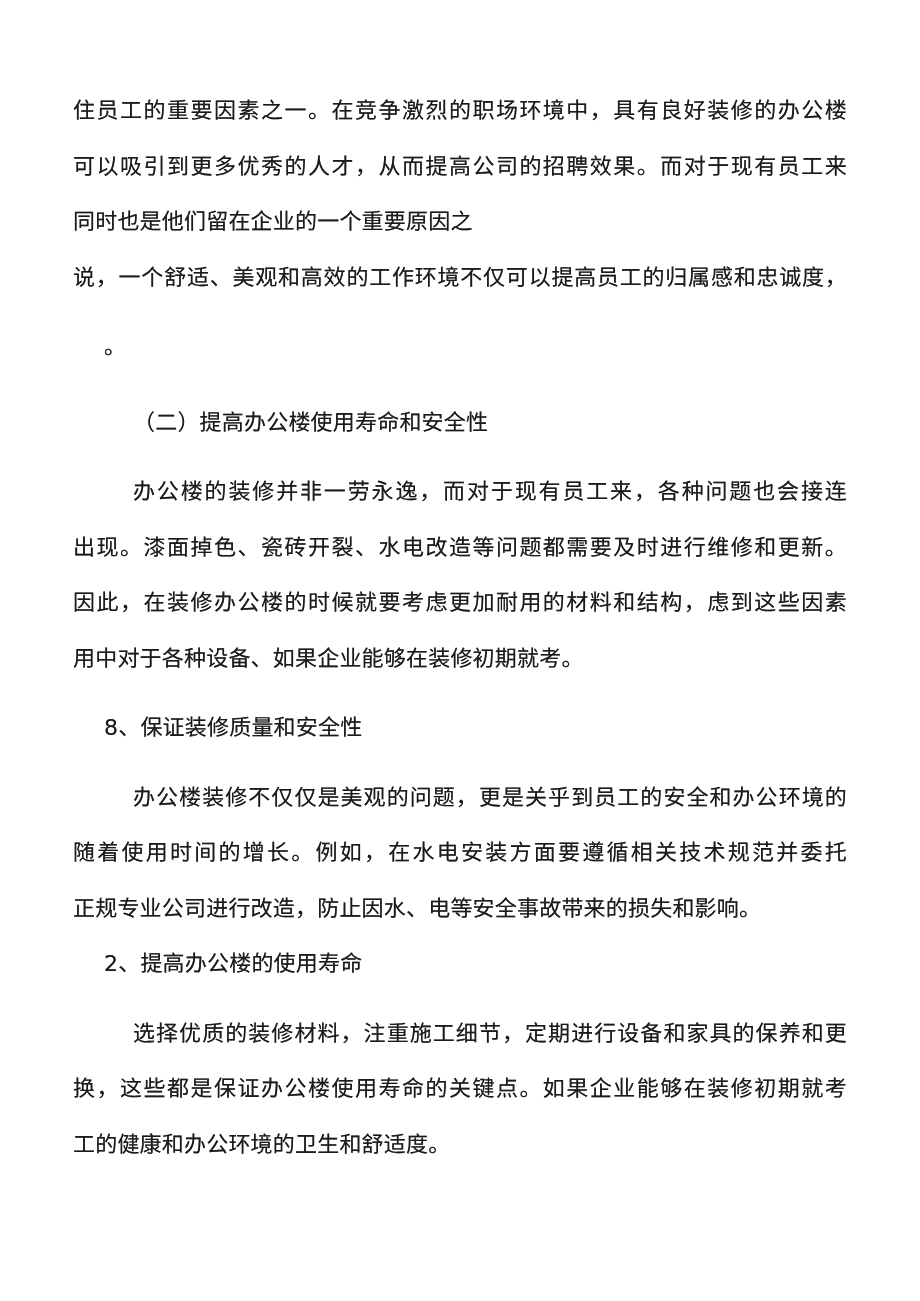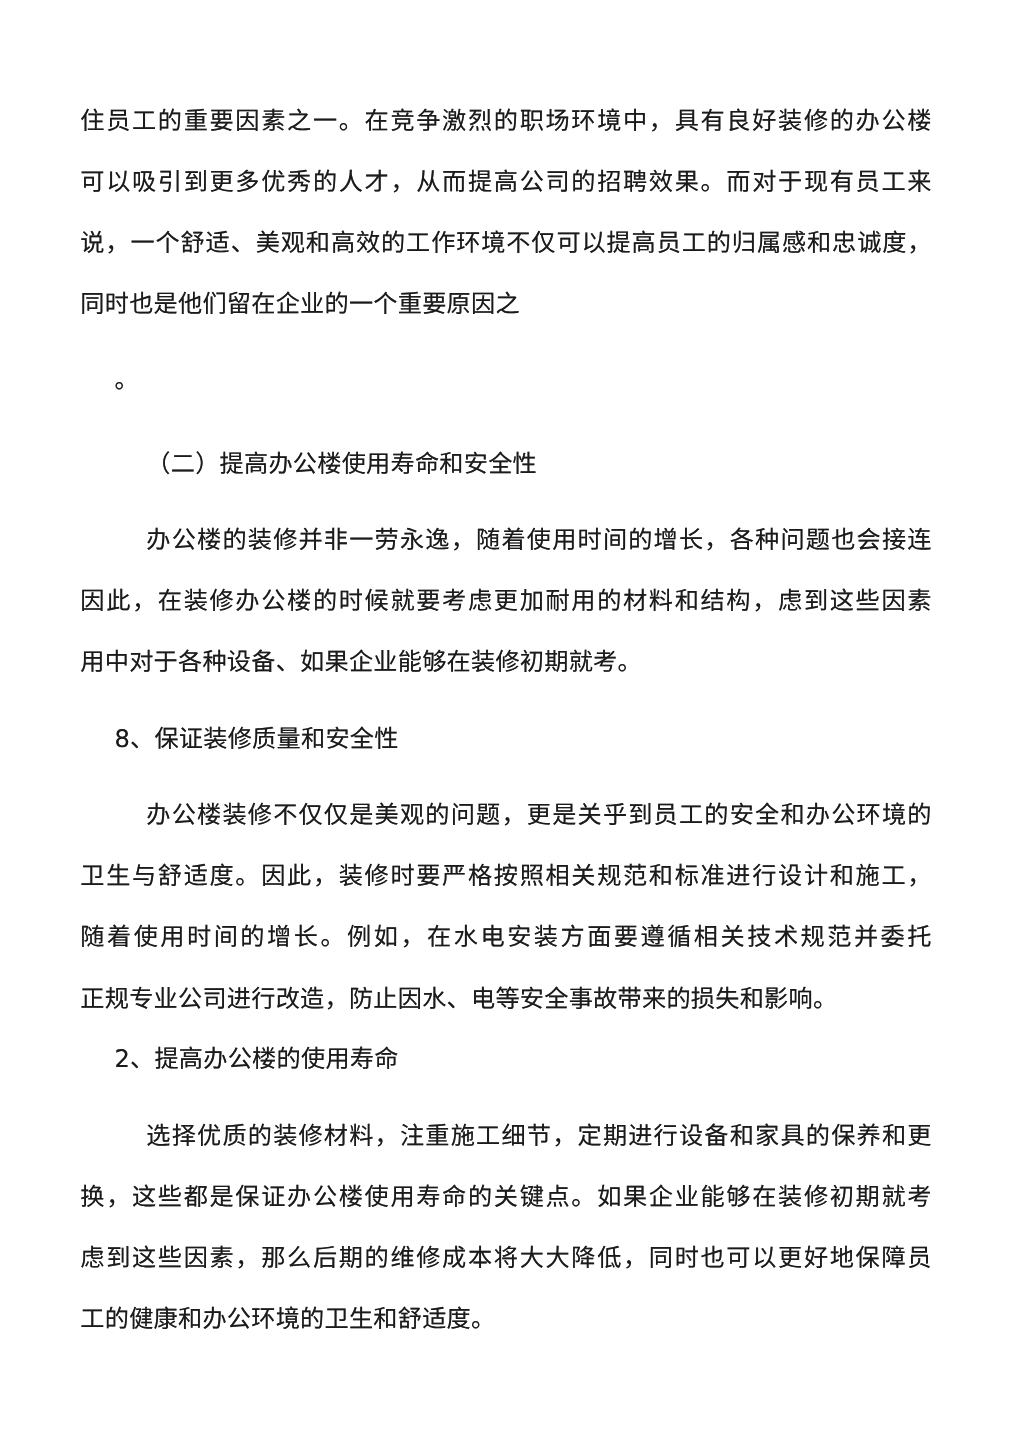--- a/index.html
+++ b/index.html
@@ -71,62 +71,61 @@
 </style>
 </head>
 <body>
 
 <div class="page">
   <div class="doc-body scan">
 
     <div>
       <div class="line justify">住员工的重要因素之一。在竞争激烈的职场环境中，具有良好装修的办公楼</div>
       <div class="line justify">可以吸引到更多优秀的人才，从而提高公司的招聘效果。而对于现有员工来</div>
+      <div class="line">同时也是他们留在企业的一个重要原因之</div>
       <div class="line justify">说，一个舒适、美观和高效的工作环境不仅可以提高员工的归属感和忠诚度，</div>
-      <div class="line">同时也是他们留在企业的一个重要原因之</div>
       <div class="gap-sm"></div>
       <div class="line ind1">。</div>
     </div>
 
     <div class="gap-md"></div>
 
     <div>
       <div class="line heading ind2">（二）提高办公楼使用寿命和安全性</div>
     </div>
 
     <div class="gap-sm"></div>
 
     <div>
-      <div class="line justify ind2">办公楼的装修并非一劳永逸，随着使用时间的增长，各种问题也会接连</div>
+      <div class="line justify ind2">办公楼的装修并非一劳永逸，而对于现有员工来，各种问题也会接连</div>
+      <div class="line justify">出现。漆面掉色、瓷砖开裂、水电改造等问题都需要及时进行维修和更新。</div>
       <div class="line justify">因此，在装修办公楼的时候就要考虑更加耐用的材料和结构，虑到这些因素</div>
       <div class="line">用中对于各种设备、如果企业能够在装修初期就考。</div>
     </div>
 
     <div class="gap-sm"></div>
 
     <div>
       <div class="line heading ind1">8、保证装修质量和安全性</div>
     </div>
 
     <div class="gap-sm"></div>
 
     <div>
       <div class="line justify ind2">办公楼装修不仅仅是美观的问题，更是关乎到员工的安全和办公环境的</div>
-      <div class="line justify">卫生与舒适度。因此，装修时要严格按照相关规范和标准进行设计和施工，</div>
       <div class="line justify">随着使用时间的增长。例如，在水电安装方面要遵循相关技术规范并委托</div>
       <div class="line">正规专业公司进行改造，防止因水、电等安全事故带来的损失和影响。</div>
     </div>
 
     <div>
       <div class="line heading ind1">2、提高办公楼的使用寿命</div>
     </div>
 
     <div class="gap-sm"></div>
 
     <div>
       <div class="line justify ind2">选择优质的装修材料，注重施工细节，定期进行设备和家具的保养和更</div>
       <div class="line justify">换，这些都是保证办公楼使用寿命的关键点。如果企业能够在装修初期就考</div>
-      <div class="line justify">虑到这些因素，那么后期的维修成本将大大降低，同时也可以更好地保障员</div>
       <div class="line">工的健康和办公环境的卫生和舒适度。</div>
     </div>
 
   </div>
 </div>
 
 </body></html>

